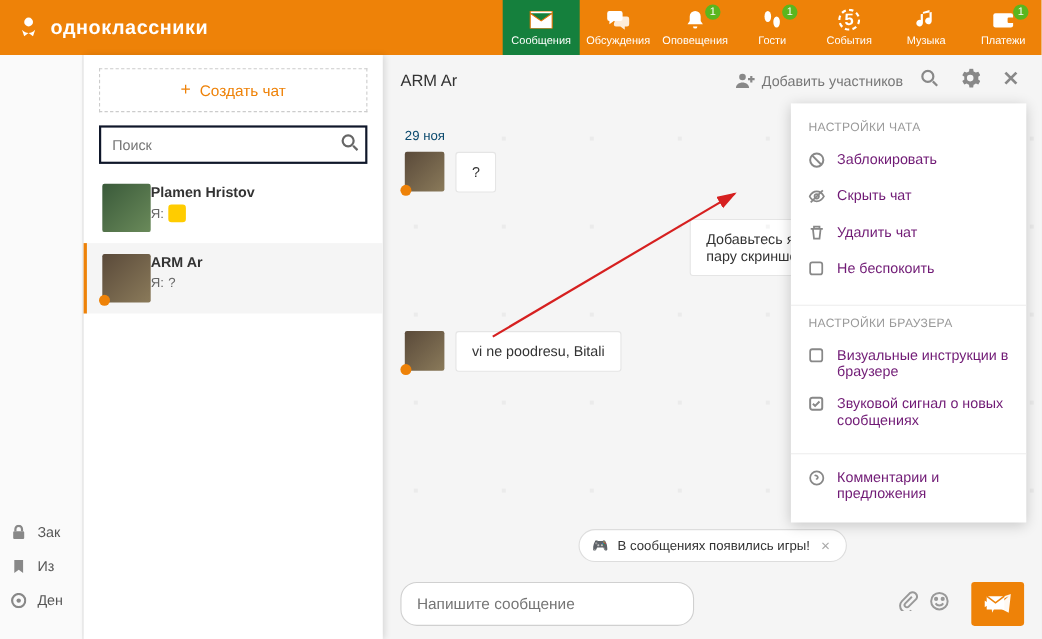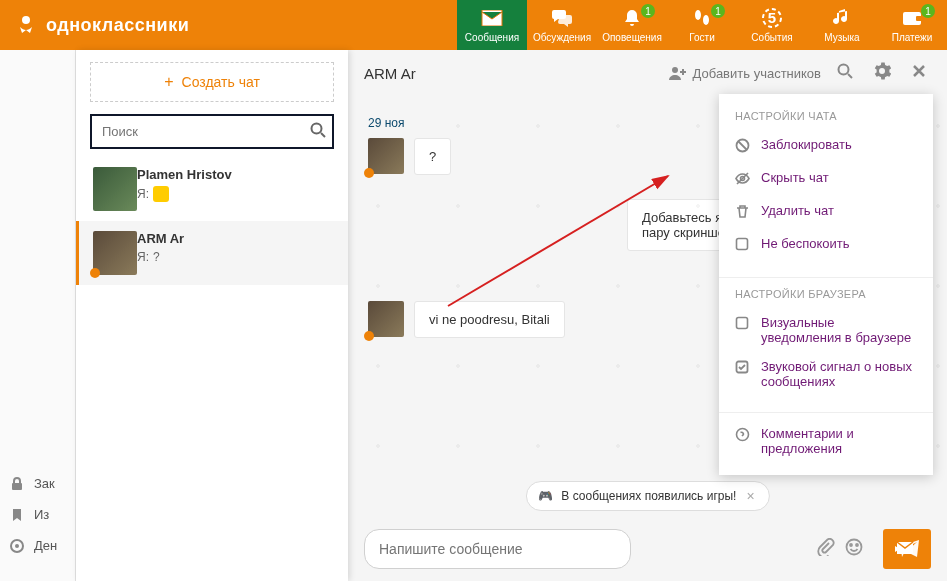--- a/index.html
+++ b/index.html
@@ -357,21 +357,21 @@
         <span>Не беспокоить</span>
       </div>
     </div>
     <div class="dd-divider"></div>
     <div class="dd-section">
       <div class="dd-title">НАСТРОЙКИ БРАУЗЕРА</div>
       <div class="dd-item">
         <span class="di"><svg width="14" height="14" viewBox="0 0 14 14" fill="none" stroke="#888" stroke-width="1.6">
               <rect x="1.5" y="1.5" width="11" height="11" rx="2"></rect>
             </svg></span>
-        <span>Визуальные уведомления в браузере</span>
+        <span>Визуальные инструкции в браузере</span>
       </div>
       <div class="dd-item checked">
         <span class="di"><svg width="14" height="14" viewBox="0 0 14 14" fill="none" stroke="#888" stroke-width="1.8">
               <rect x="1.5" y="1.5" width="11" height="11" rx="2"></rect>
               <path d="M4 7l2 2 4-4"></path>
             </svg></span>
         <span>Звуковой сигнал о новых сообщениях</span>
       </div>
     </div>
     <div class="dd-divider"></div>

